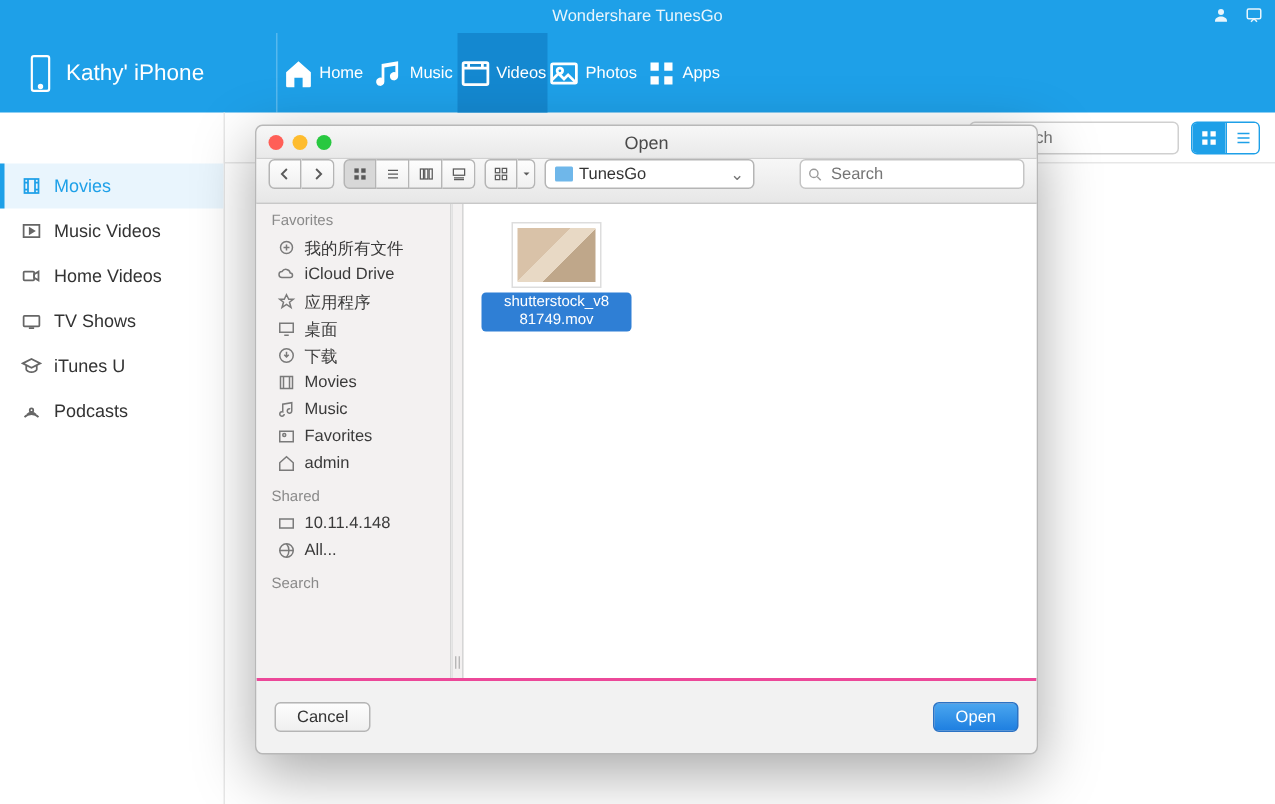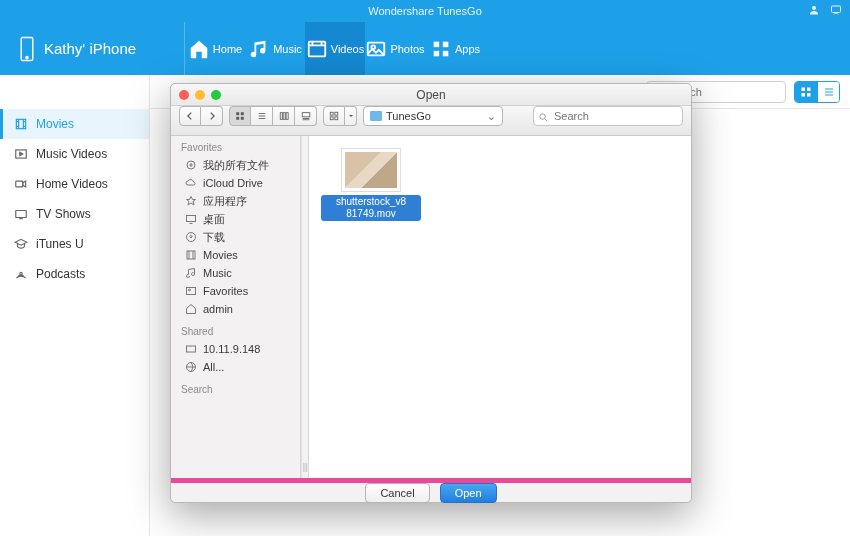--- a/index.html
+++ b/index.html
@@ -59,21 +59,21 @@
   .dlg-section .hdr { padding: 0 10px 3px; color: #8a8a8a; font-size: 10px; }
   .dlg-row { height: 18px; display: flex; align-items: center; gap: 6px; padding: 0 10px 0 14px; cursor: pointer; }
   .dlg-row svg, .dlg-row .ic { width: 12px; height: 12px; color: #7a7a7a; flex-shrink: 0; }
 
   .dlg-files { flex: 1; padding: 12px; display: flex; align-content: flex-start; flex-wrap: wrap; gap: 12px; }
   .file { width: 100px; display: flex; flex-direction: column; align-items: center; gap: 3px; }
   .thumb { width: 60px; height: 44px; background: #fff; border: 1px solid #ddd; padding: 3px; }
   .thumb .img { width: 100%; height: 100%; background: linear-gradient(135deg,#d9c2a8 40%,#e8d9c5 40%,#e8d9c5 60%,#bfa78a 60%); }
   .fname { font-size: 10px; background: #2f7fd5; color: #fff; border-radius: 3px; padding: 1px 14px; text-align: center; line-height: 1.2; word-break: break-all; }
 
-  .dlg-foot { height: 24px; border-top: 5px solid #ec4899; background: #f2f2f2; display: flex; align-items: center; justify-content: center; padding: 0 12px; gap: 10px; border-radius: 0 0 5px 5px; }
+  .dlg-foot { height: 50px; border-top: 2px solid #ec4899; background: #f2f2f2; display: flex; align-items: center; justify-content: space-between; padding: 0 12px; gap: 10px; border-radius: 0 0 5px 5px; }
   .mac-btn { height: 20px; padding: 0 14px; font-size: 11px; border-radius: 4px; border: 1px solid #b5b5b5; background: linear-gradient(#fdfdfd,#efefef); color: #333; cursor: pointer; }
   .mac-btn.primary { background: linear-gradient(#4aa6ef,#1e7fe0); color: #fff; border-color: #2b72c4; }
 
   .sresize { width: 8px; background: #f3f1f1; border-left: 1px solid #e2e2e2; border-right: 1px solid #d6d6d6; display:flex; align-items:flex-end; justify-content:center; color:#aaa; font-size:9px; padding-bottom:6px;}
 </style>
 </head>
 <body>
 
 <div class="titlebar">
   <span>Wondershare TunesGo</span>
@@ -352,21 +352,21 @@
             </svg>
             <span>admin</span>
           </div>
       </div>
       <div class="dlg-section">
         <div class="hdr">Shared</div>
         <div class="dlg-row">
             <svg viewBox="0 0 24 24" fill="none" stroke="currentColor" stroke-width="2">
               <rect x="3" y="6" width="18" height="12"></rect>
             </svg>
-            <span>10.11.9.148</span>
+            <span>10.11.4.148</span>
           </div>
         <div class="dlg-row">
             <svg viewBox="0 0 24 24" fill="none" stroke="currentColor" stroke-width="2">
               <circle cx="12" cy="12" r="9"></circle>
               <path d="M3 12h18M12 3a14 14 0 010 18"></path>
             </svg>
             <span>All...</span>
           </div>
       </div>
       <div class="dlg-section">

